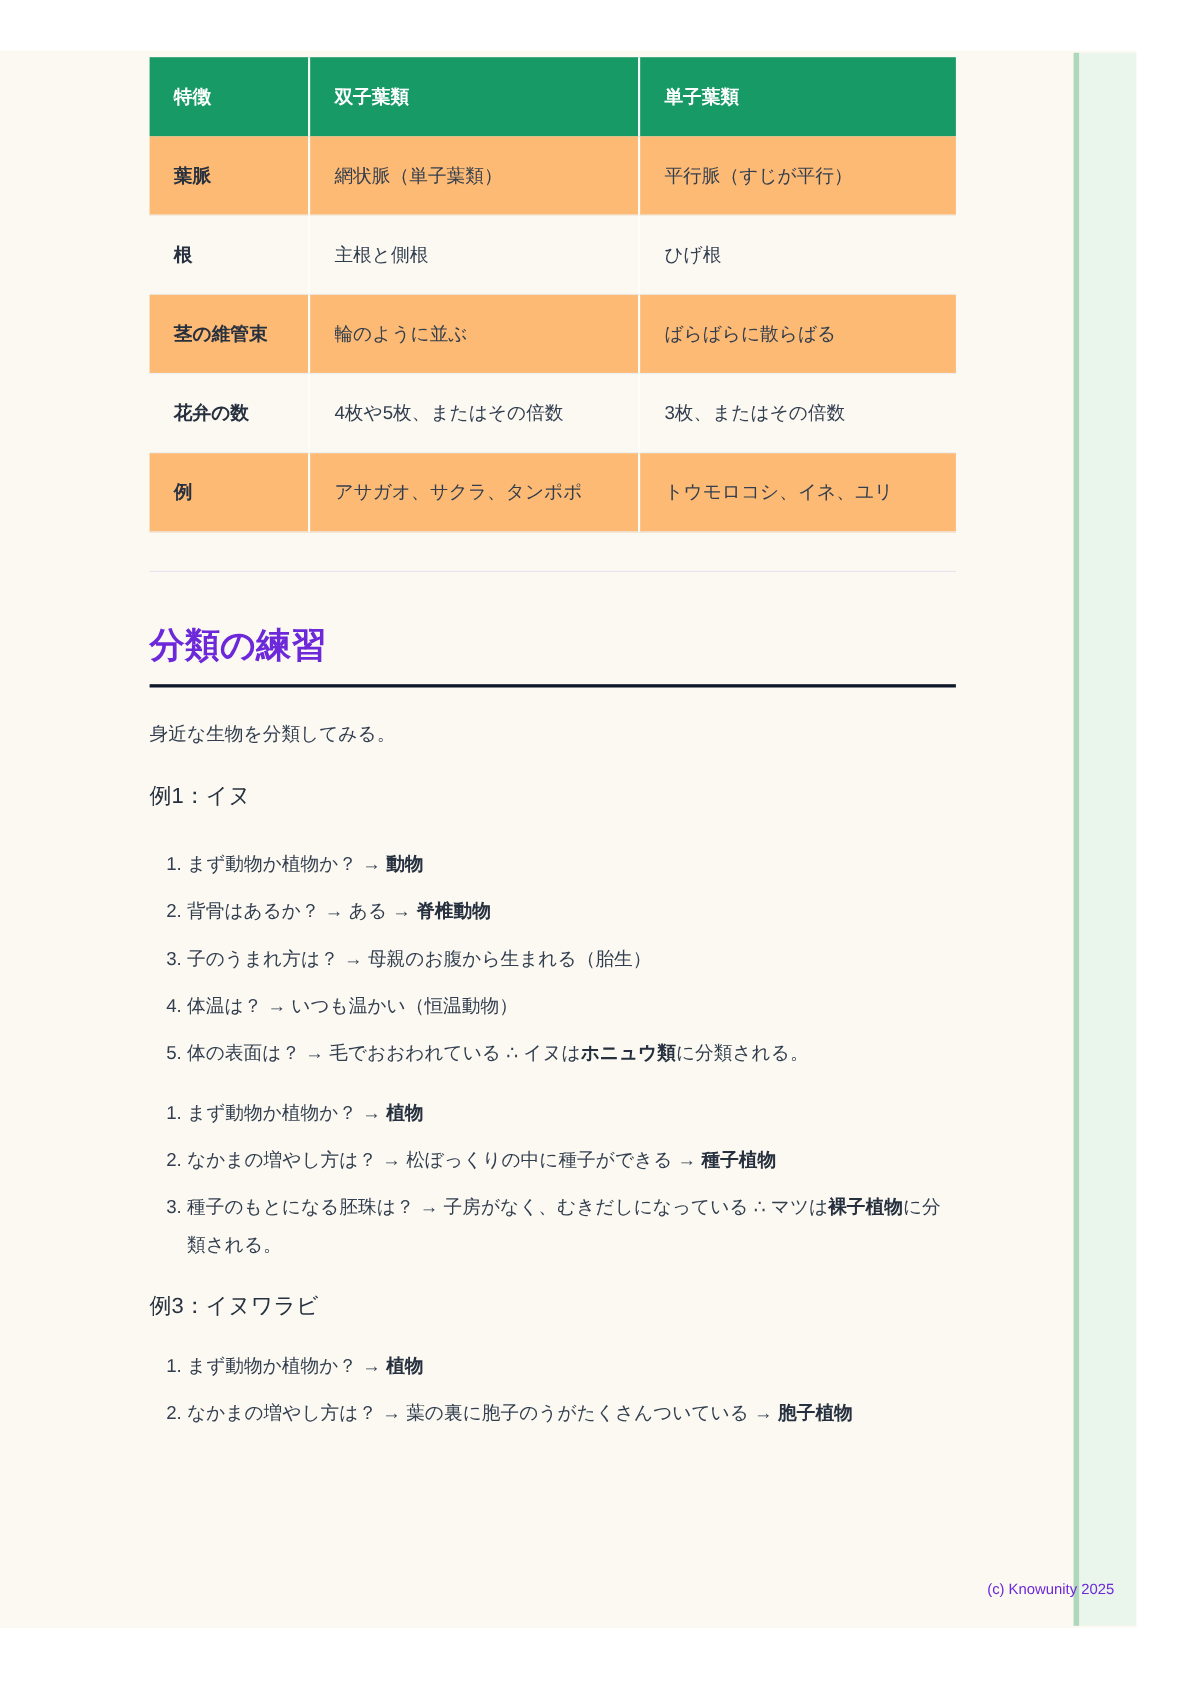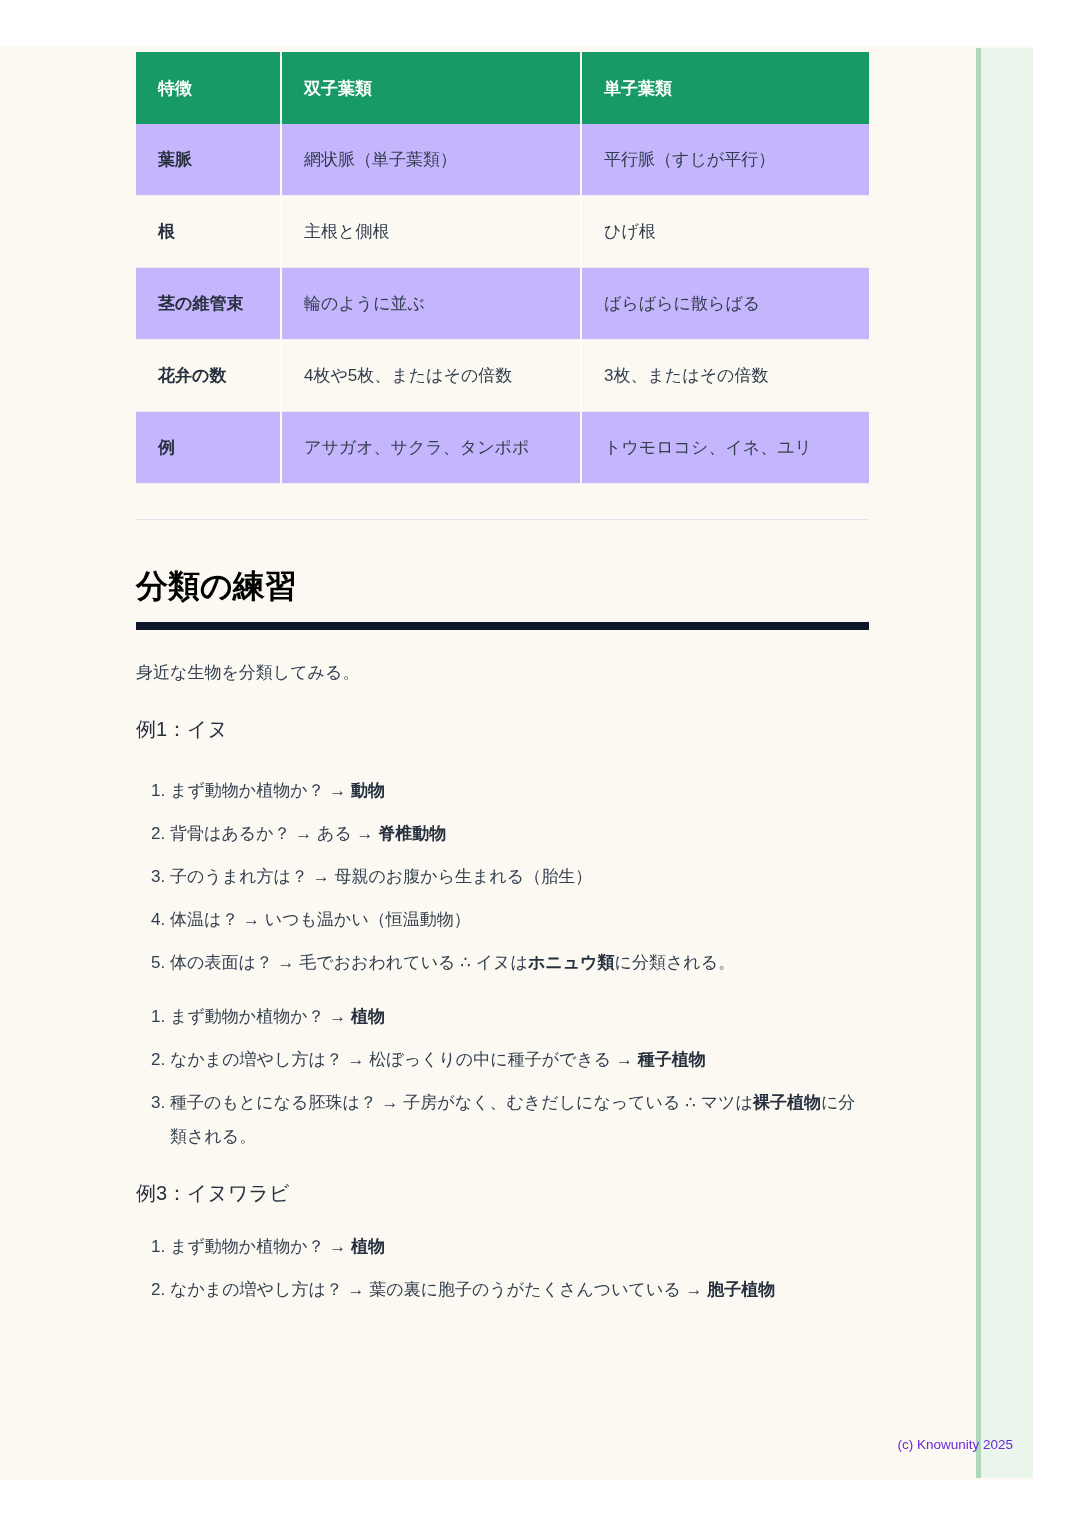--- a/index.html
+++ b/index.html
@@ -59,35 +59,35 @@
     font-size: 17px;
     height: 72px;
     padding: 0 10px 0 22px;
     border-right: 2px solid #fdfdfa;
     border-bottom: 1px solid #eceef1;
     color: #323e4e;
   }
   table.compare td:last-child { border-right: none; }
   table.compare td.feature { font-weight: 700; color: #26303e; }
   table.compare tr.odd td { background: #fbf9f2; }
-  table.compare tr.even td { background: #c4b5fd; }
+  table.compare tr.even td { background: #fdba74; }
   
   hr.divider {
     border: none;
     border-top: 1px solid #e5e4ee;
     margin-top: 35px;
   }
   h2.section-title {
     margin-top: 46px;
     font-size: 32px;
     line-height: 1.3;
     font-weight: 700;
-    color: #000000;
+    color: #6d28d9;
     padding-bottom: 14px;
-    border-bottom: 8px solid #0f172a;
+    border-bottom: 3px solid #0f172a;
   }
   p.intro {
     margin-top: 26px;
     font-size: 17px;
     line-height: 34px;
   }
   p.example-label {
     margin-top: 22px;
     font-size: 20px;
     line-height: 34px;

